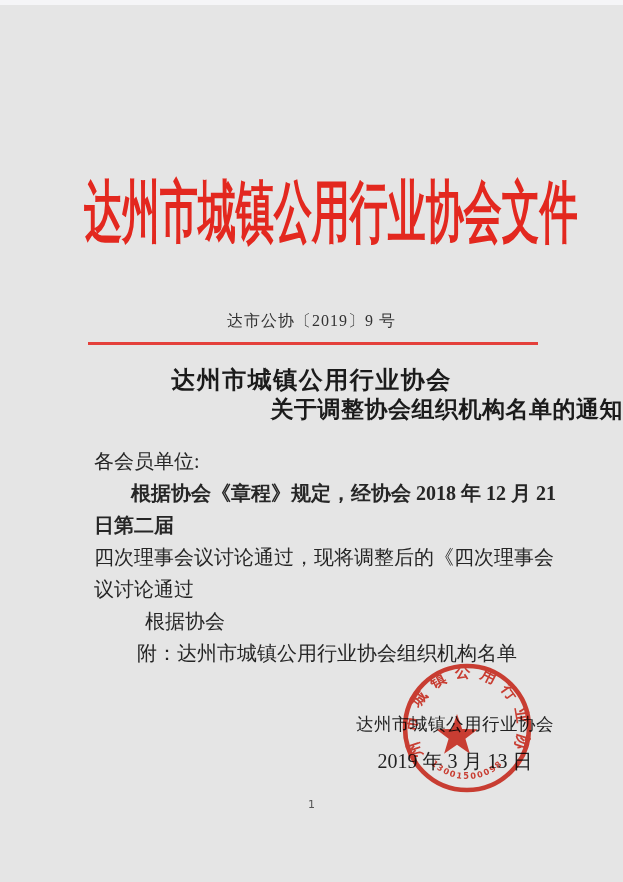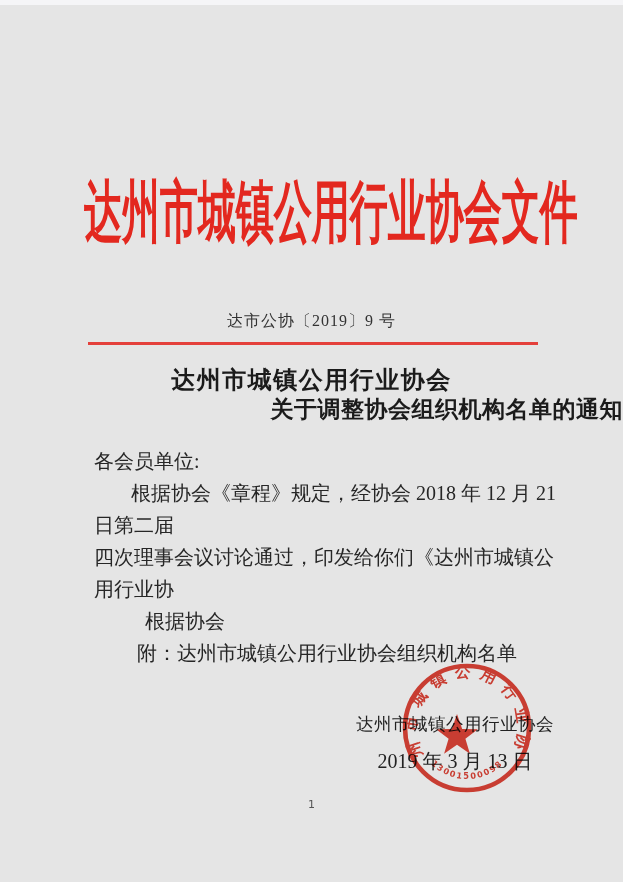--- a/index.html
+++ b/index.html
@@ -52,21 +52,21 @@
     position: absolute; top: 366px; left: 0; width: 623px;
     text-align: center; font-weight: 700; color: #1b1b1b;
   }
   .doc-title .t1 { font-size: 24px; line-height: 29px; letter-spacing: 1.5px; }
   .doc-title .t2 { font-size: 23px; line-height: 29px; letter-spacing: 0.5px; text-align: right; }
   
   .body-text {
     position: absolute; top: 445px; left: 82px; width: 466px;
     font-size: 20px; line-height: 32px; color: var(--body-text); margin-left: 12px;
   }
-  .body-text .indent-p  { text-indent: 1.85em; }
+  .body-text .indent-p  { text-indent: 1.85em; font-weight: bold; }
   .body-text .indent-c  { text-indent: 2.55em; }
   .body-text .indent-a  { text-indent: 2.15em; }
   
   .signature-block {
     position: absolute; top: 712px; left: 330px; width: 250px;
     text-align: center; color: #222222;
   }
   .signature-name { font-size: 17.5px; line-height: 24px; letter-spacing: 0.5px; }
   .signature-date { font-size: 20px; line-height: 22px; margin-top: 14px; }
   
@@ -108,21 +108,21 @@
   <div class="red-rule"></div>
 
   <div class="doc-title">
     <div class="t1">达州市城镇公用行业协会</div>
     <div class="t2">关于调整协会组织机构名单的通知</div>
   </div>
 
   <div class="body-text">
     <div>各会员单位:</div>
     <div class="indent-p">根据协会《章程》规定，经协会 2018 年 12 月 21 日第二届</div>
-    <div>四次理事会议讨论通过，印发给你们《达州市城镇公用行业协</div>
+    <div>四次理事会议讨论通过，现将调整后的《四次理事会议讨论通过</div>
     <div class="indent-c">根据协会</div>
     <div class="indent-a">附：达州市城镇公用行业协会组织机构名单</div>
   </div>
 
   <div class="signature-block">
     <div class="signature-name">达州市城镇公用行业协会</div>
     <div class="signature-date">2019 年 3 月 13 日</div>
   </div>
 
   <svg class="seal" viewBox="-70 -70 140 140" width="140" height="140" xmlns="http://www.w3.org/2000/svg">

